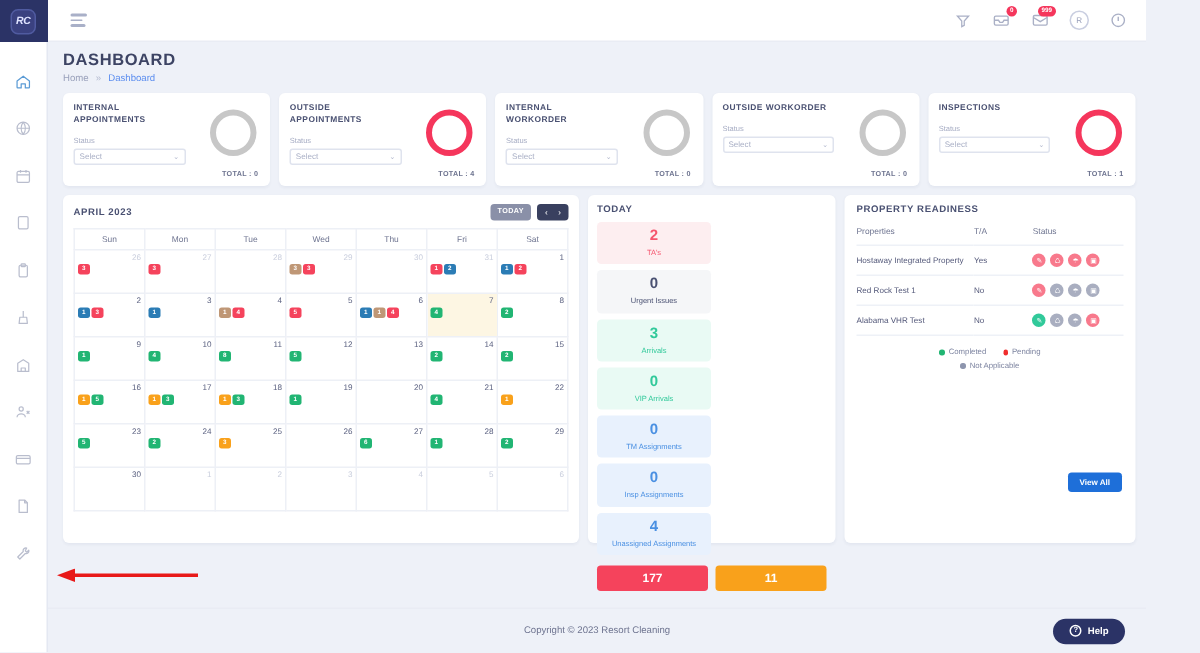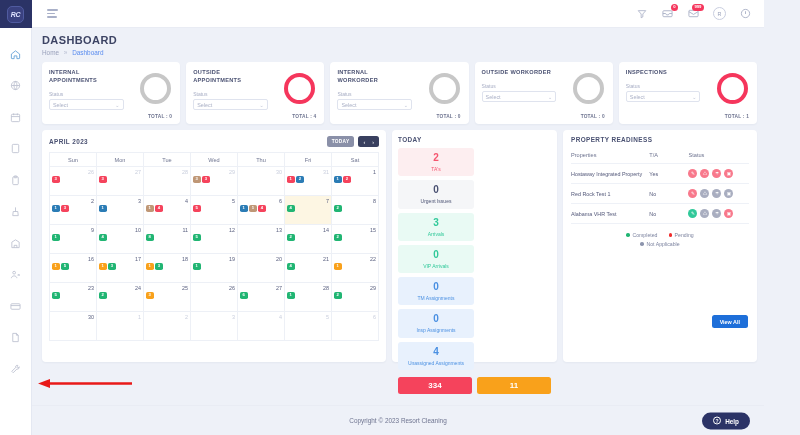--- a/index.html
+++ b/index.html
@@ -646,21 +646,21 @@
             <div class="stat" style="background: rgb(232, 241, 253);">
               <div class="num" style="color:#4a90e2">0</div>
               <div class="cap" style="color:#4a90e2">Insp Assignments</div>
             </div>
             <div class="stat" style="background: rgb(232, 241, 253);">
               <div class="num" style="color:#4a90e2">4</div>
               <div class="cap" style="color:#4a90e2">Unassigned Assignments</div>
             </div>
           </div>
         <div class="big-btns" id="big-btns">
-            <div class="bigbtn" style="background: rgb(245, 67, 92);">334</div>
+            <div class="bigbtn" style="background: rgb(245, 67, 92);">177</div>
             <div class="bigbtn" style="background: rgb(249, 161, 27);">11</div>
           </div>
       </div>
 
       <div class="panel prop-p" style="position:relative">
         <div class="panel-h">PROPERTY READINESS</div>
         <table class="prop">
           <thead>
               <tr id="prop-head">
                 <th>Properties</th>

